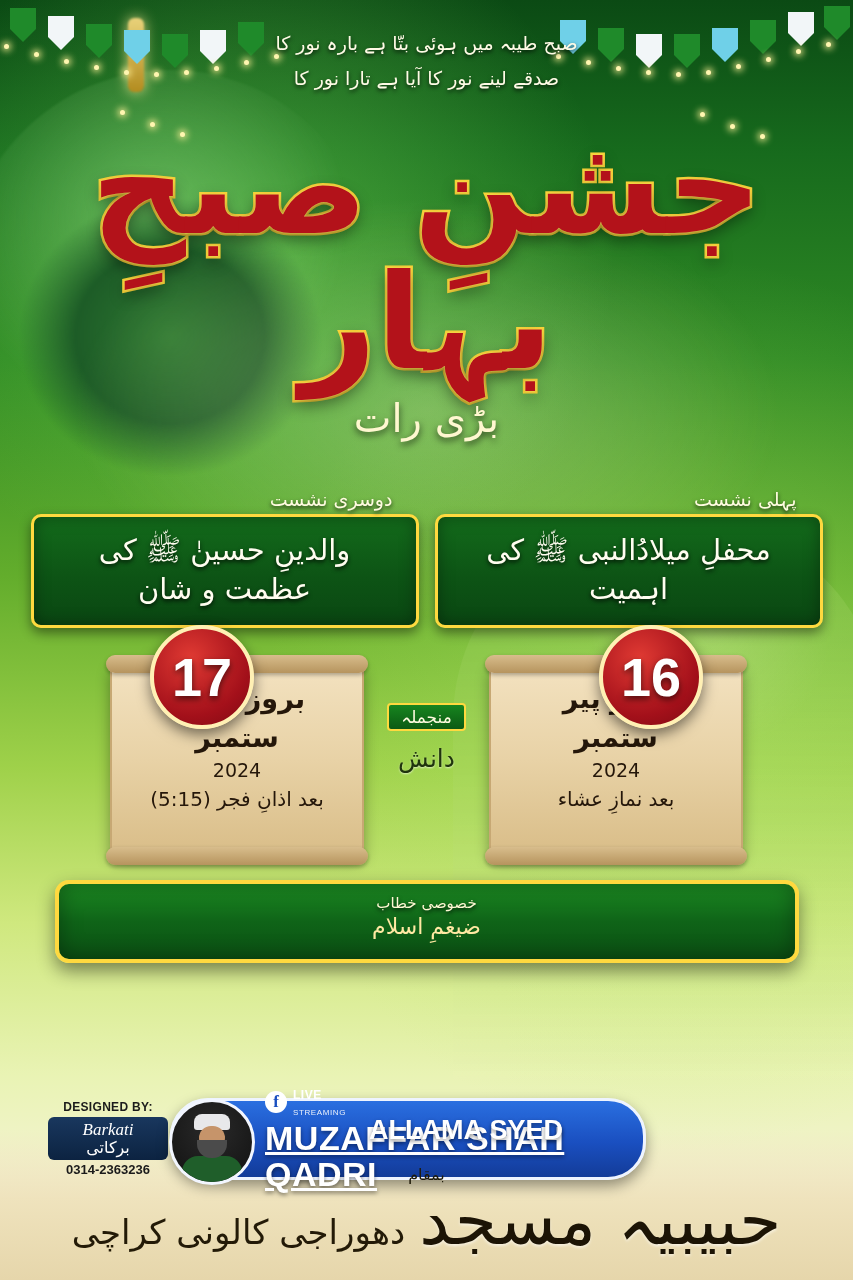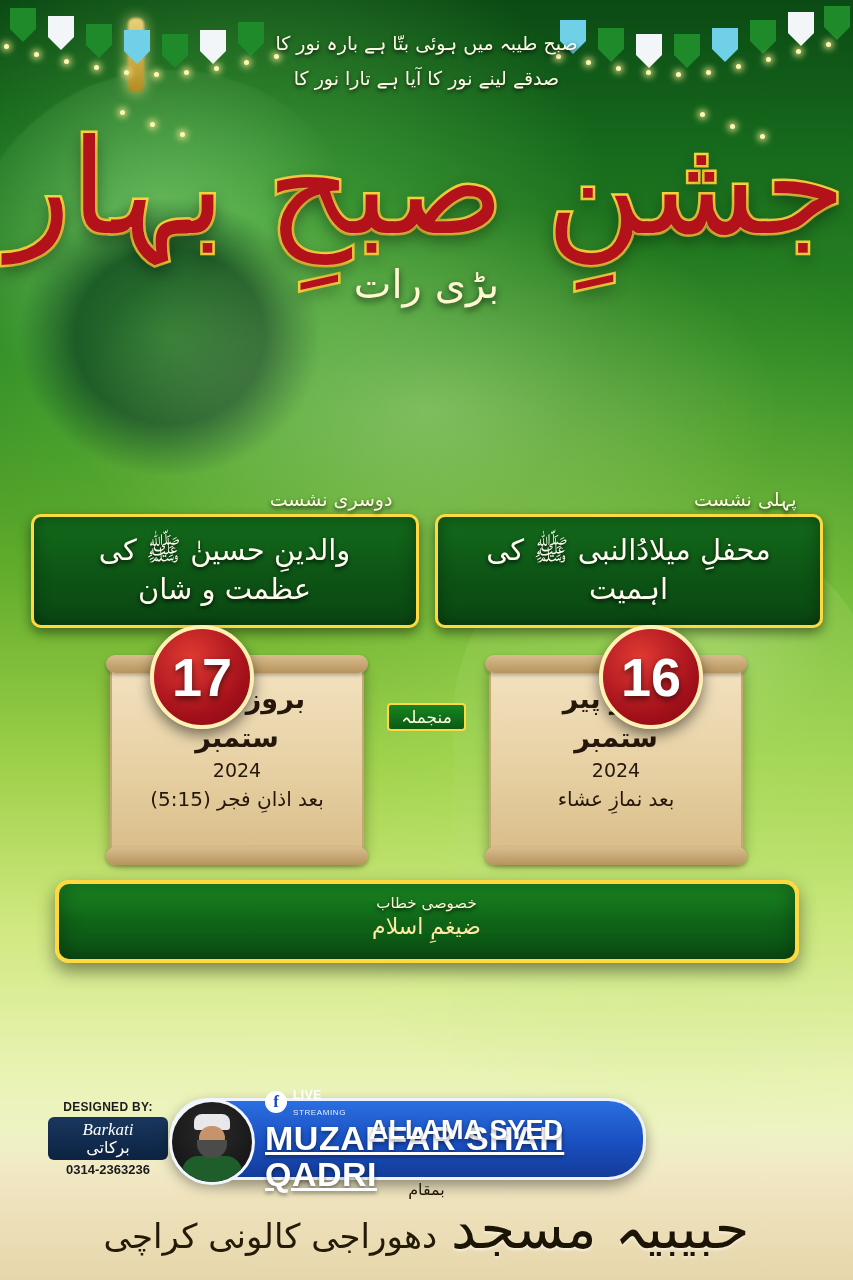--- a/index.html
+++ b/index.html
@@ -128,21 +128,21 @@
     top: 120px;
     left: 0;
     width: 853px;
     text-align: center;
     direction: rtl;
   }
   .title-main {
     font-family: "DejaVu Sans", sans-serif;
     font-size: 132px;
     line-height: 1.02;
-    font-weight: normal;
+    font-weight: bold;
     color: #b3121a;
     -webkit-text-stroke: 5px #ffd83a;
     paint-order: stroke fill;
     text-shadow:
       0 0 2px #ffe96a,
       0 6px 16px rgba(0,0,0,.45);
     letter-spacing: -2px;
   }
   .title-sub {
     margin-top: 6px;
@@ -497,21 +497,21 @@
     direction: rtl;
   }
   .venue .muqam {
     font-family: "DejaVu Sans", sans-serif;
     font-size: 16px;
     color: #1f1a08;
     margin-bottom: -4px;
   }
   .venue .vname {
     font-family: "DejaVu Sans", sans-serif;
-    font-size: 56px;
+    font-size: 68px;
     color: #1c1405;
     text-shadow: 0 2px 3px rgba(255,255,255,.55);
     line-height: 1.2;
   }
   .venue .vaddr {
     font-family: "DejaVu Sans", sans-serif;
     font-size: 34px;
     color: #231a07;
   }
   .inline-row {
@@ -627,20 +627,21 @@
         <div class="day">بروز منگل</div>
         <div class="day">ستمبر</div>
         <div class="yr">2024</div>
         <div class="time">بعد اذانِ فجر (5:15)</div>
       </div>
     </div>
     <div class="daybadge badge-17">17</div>
 
     <div class="mid-tag">
       <div class="ribbon">منجملہ</div>
+      <div class="mid-line">دانش</div>
     </div>
 
   </div>
 
   <div class="speaker">
     <div class="khitab">خصوصی خطاب</div>
     <div class="tag">ضیغمِ اسلام</div>
   </div>
 
   <div class="designed">

